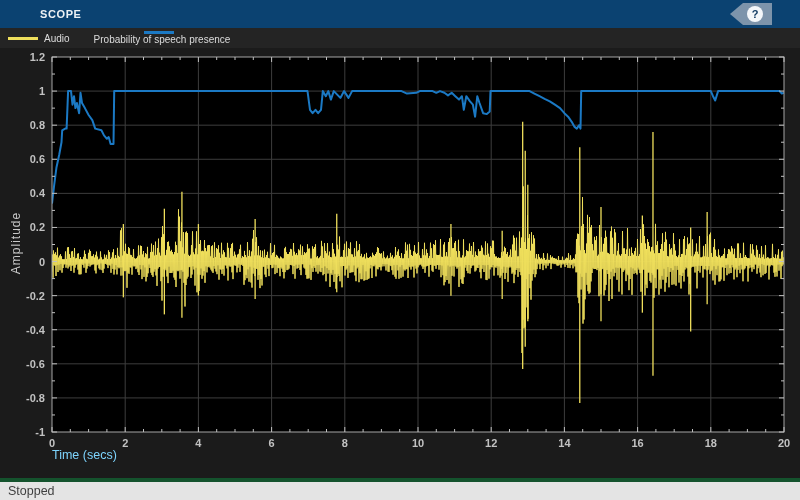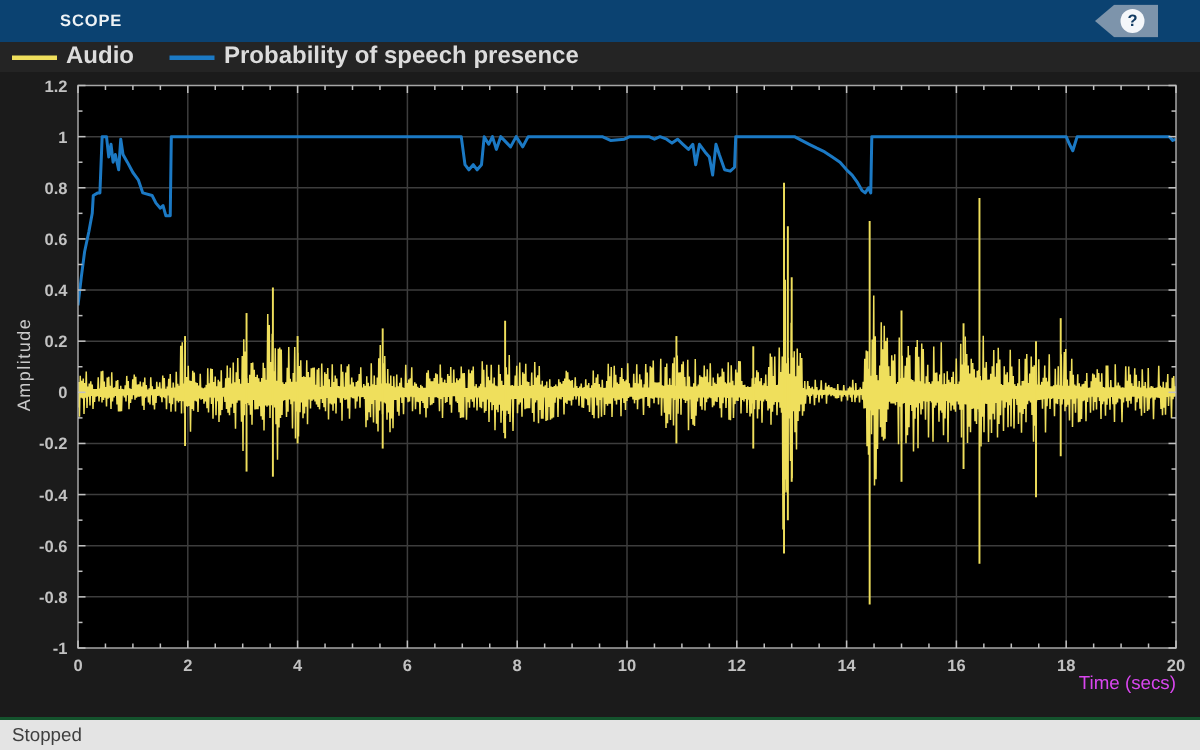--- a/index.html
+++ b/index.html
@@ -14,33 +14,33 @@
   .help-badge{position:absolute;right:28px;top:3px;width:42px;height:22px;background:#7d94ab;
               clip-path:polygon(0 50%,13px 0,100% 0,100% 100%,13px 100%);
               display:flex;align-items:center;justify-content:center;cursor:pointer;}
   .help-circle{display:inline-block;width:16px;height:16px;border-radius:50%;background:#f4f7fa;
                color:#123c63;font-size:11px;font-weight:700;text-align:center;line-height:16px;
                margin-left:8px;}
   
   .legendbar{position:absolute;top:28px;left:0;width:800px;height:20px;background:#242424;
              display:flex;align-items:center;}
   .legend-item{display:flex;align-items:center;margin-left:8px;cursor:pointer;}
-  .legend-item + .legend-item{margin-left:24px;}
+  .legend-item + .legend-item{margin-left:24px;flex-direction:column;}
   .swatch{display:inline-block;width:30px;height:0;border-top:3px solid #fff;margin-right:6px;}
-  .legend-label{color:#dcdcdc;font-size:16px;font-weight:700;}
+  .legend-label{color:#dcdcdc;font-size:10px;font-weight:400;}
   
   .figure{position:absolute;top:48px;left:0;width:800px;height:430px;background:#1b1b1b;}
   #plot-svg{position:absolute;top:0;left:0;}
   .ylabel{position:absolute;left:-34px;top:188px;width:100px;text-align:center;
           transform:rotate(-90deg);color:#c9c9c9;font-size:12px;letter-spacing:1px;}
-  .xlabel{position:absolute;left:52px;top:400px;width:732px;text-align:right;
-          color:#d946ef;font-size:12.5px;}
+  .xlabel{position:absolute;left:52px;top:400px;width:732px;text-align:left;
+          color:#7dd3fc;font-size:12.5px;}
   
   .statusbar{position:absolute;bottom:0;left:0;width:800px;height:22px;background:#e4e4e4;
-             border-top:2px solid #14532d;display:flex;align-items:center;
+             border-top:4px solid #14532d;display:flex;align-items:center;
              justify-content:space-between;box-sizing:border-box;padding:0 8px;}
   .statusbar span{color:#3f3f3f;font-size:12.5px;white-space:pre;}
 </style>
 </head>
 <body>
 
 <div class="window">
 
   <div class="toolstrip">
     <div class="tab">SCOPE</div>

